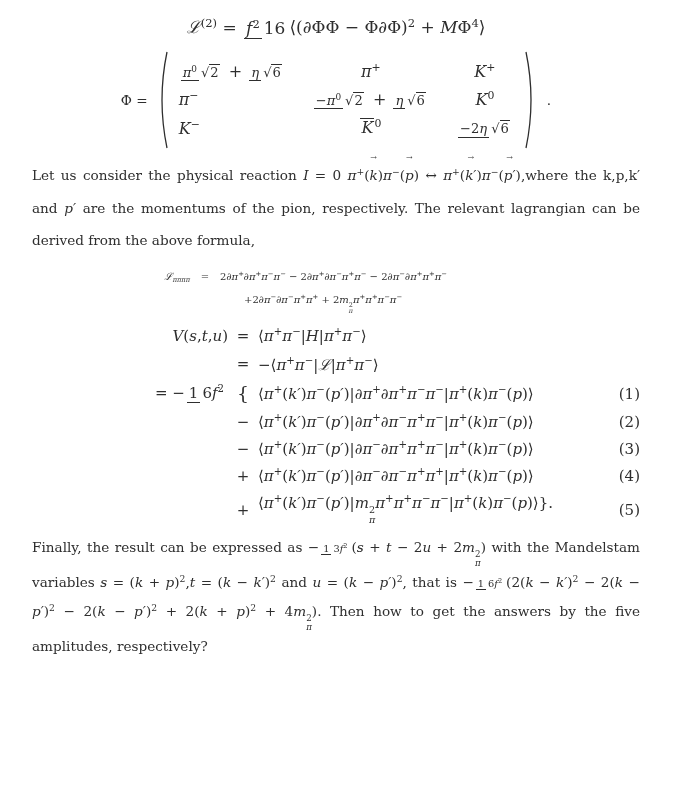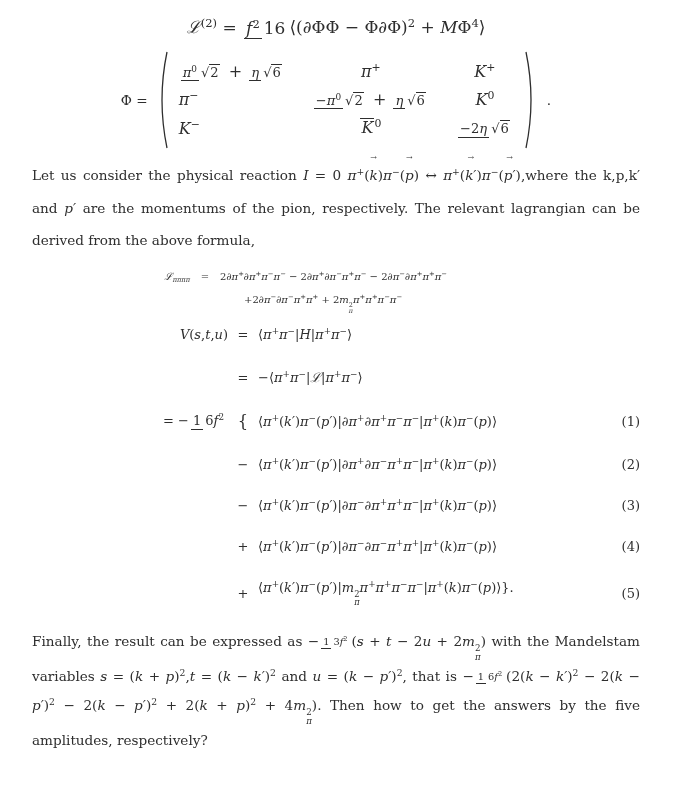--- a/index.html
+++ b/index.html
@@ -41,21 +41,21 @@
   .mat .c2{justify-self:center}
   .mat .frac{font-size:.82em}
   .paren{flex:0 0 auto}
   .mper{align-self:center;margin-left:2px}
 
   .lagr{display:grid;grid-template-columns:158px 30px 1fr;row-gap:11px;align-items:center;margin:12px 0 8px;font-size:10px}
   .lagr .lhs{justify-self:end}
   .lagr .eqs{justify-self:center;font-style:normal}
   .lagr .cont{margin-left:24px}
 
-  .amp{display:grid;grid-template-columns:196px 30px 1fr 44px;row-gap:26px;align-items:center;margin:12px 0 20px;font-size:13px}
+  .amp{display:grid;grid-template-columns:196px 30px 1fr 44px;row-gap:9px;align-items:center;margin:12px 0 8px;font-size:15px}
   .amp .c1{justify-self:end;text-align:right;white-space:nowrap}
   .amp .c2{justify-self:center;font-style:normal}
   .amp .c2.brace{font-size:1.25em}
   .amp .c3{white-space:nowrap}
   .amp .c4{justify-self:end}
 </style>
 </head>
 <body>
 
 <div class="doc">

